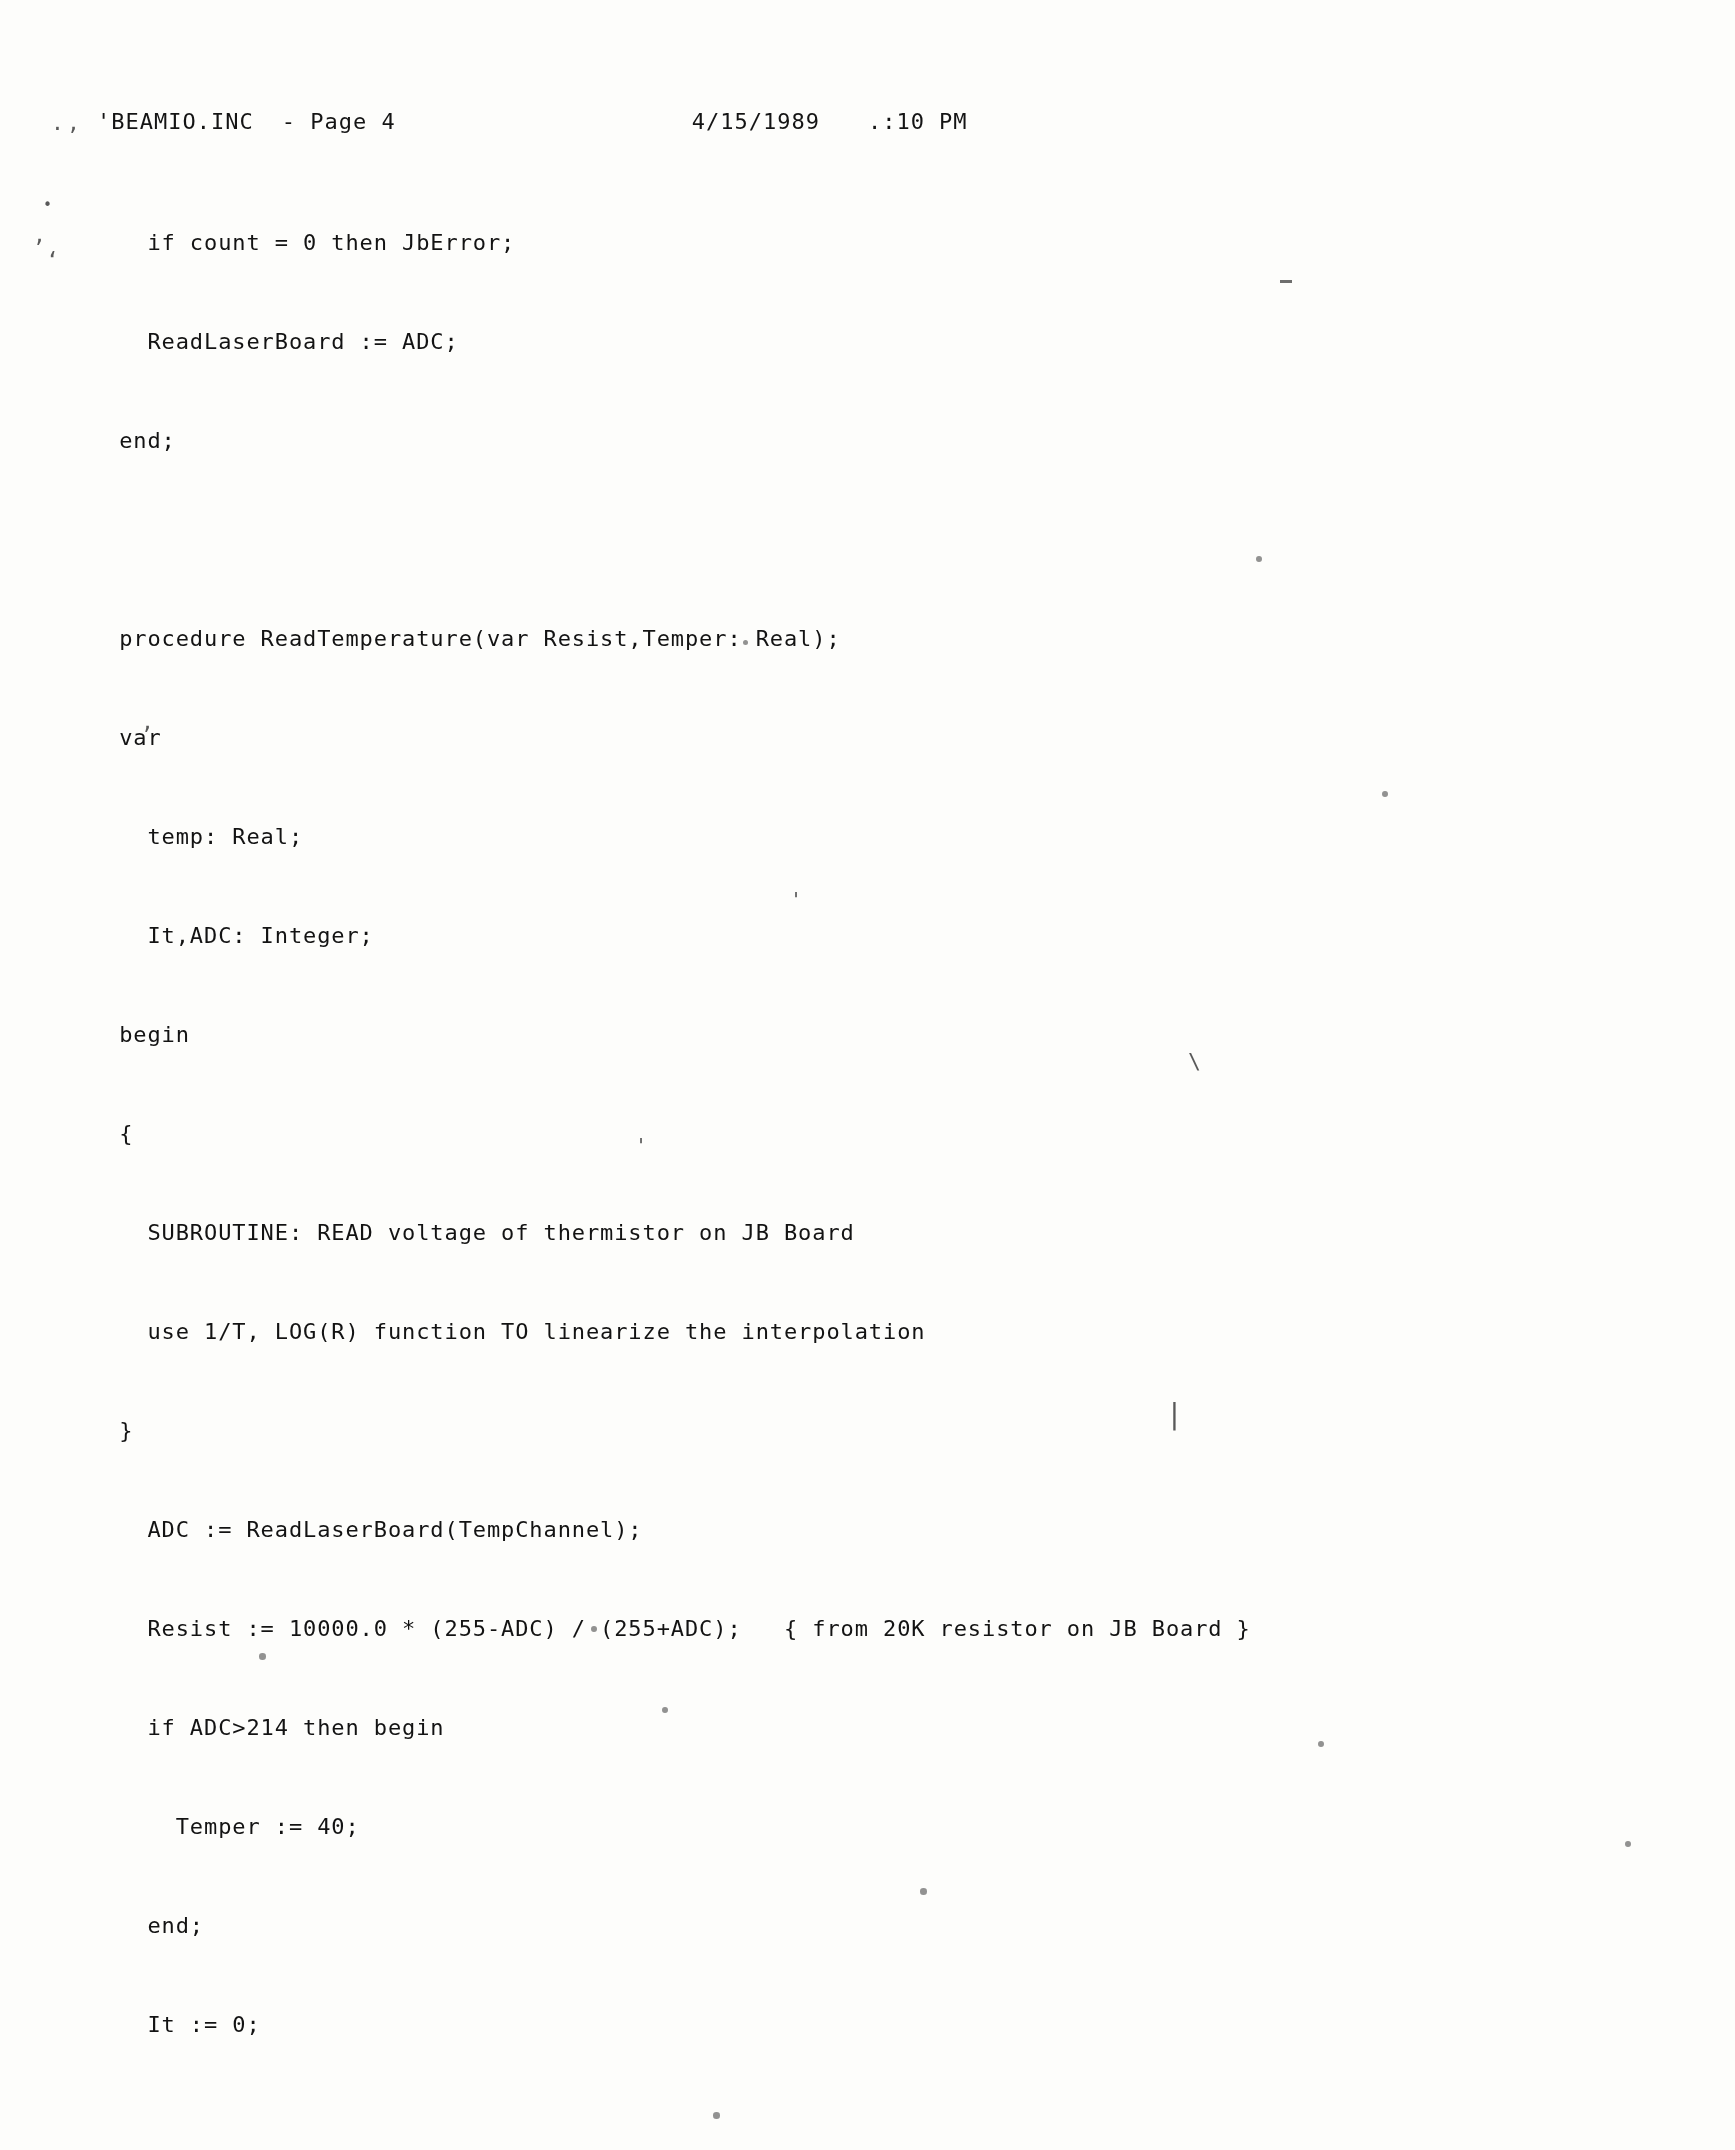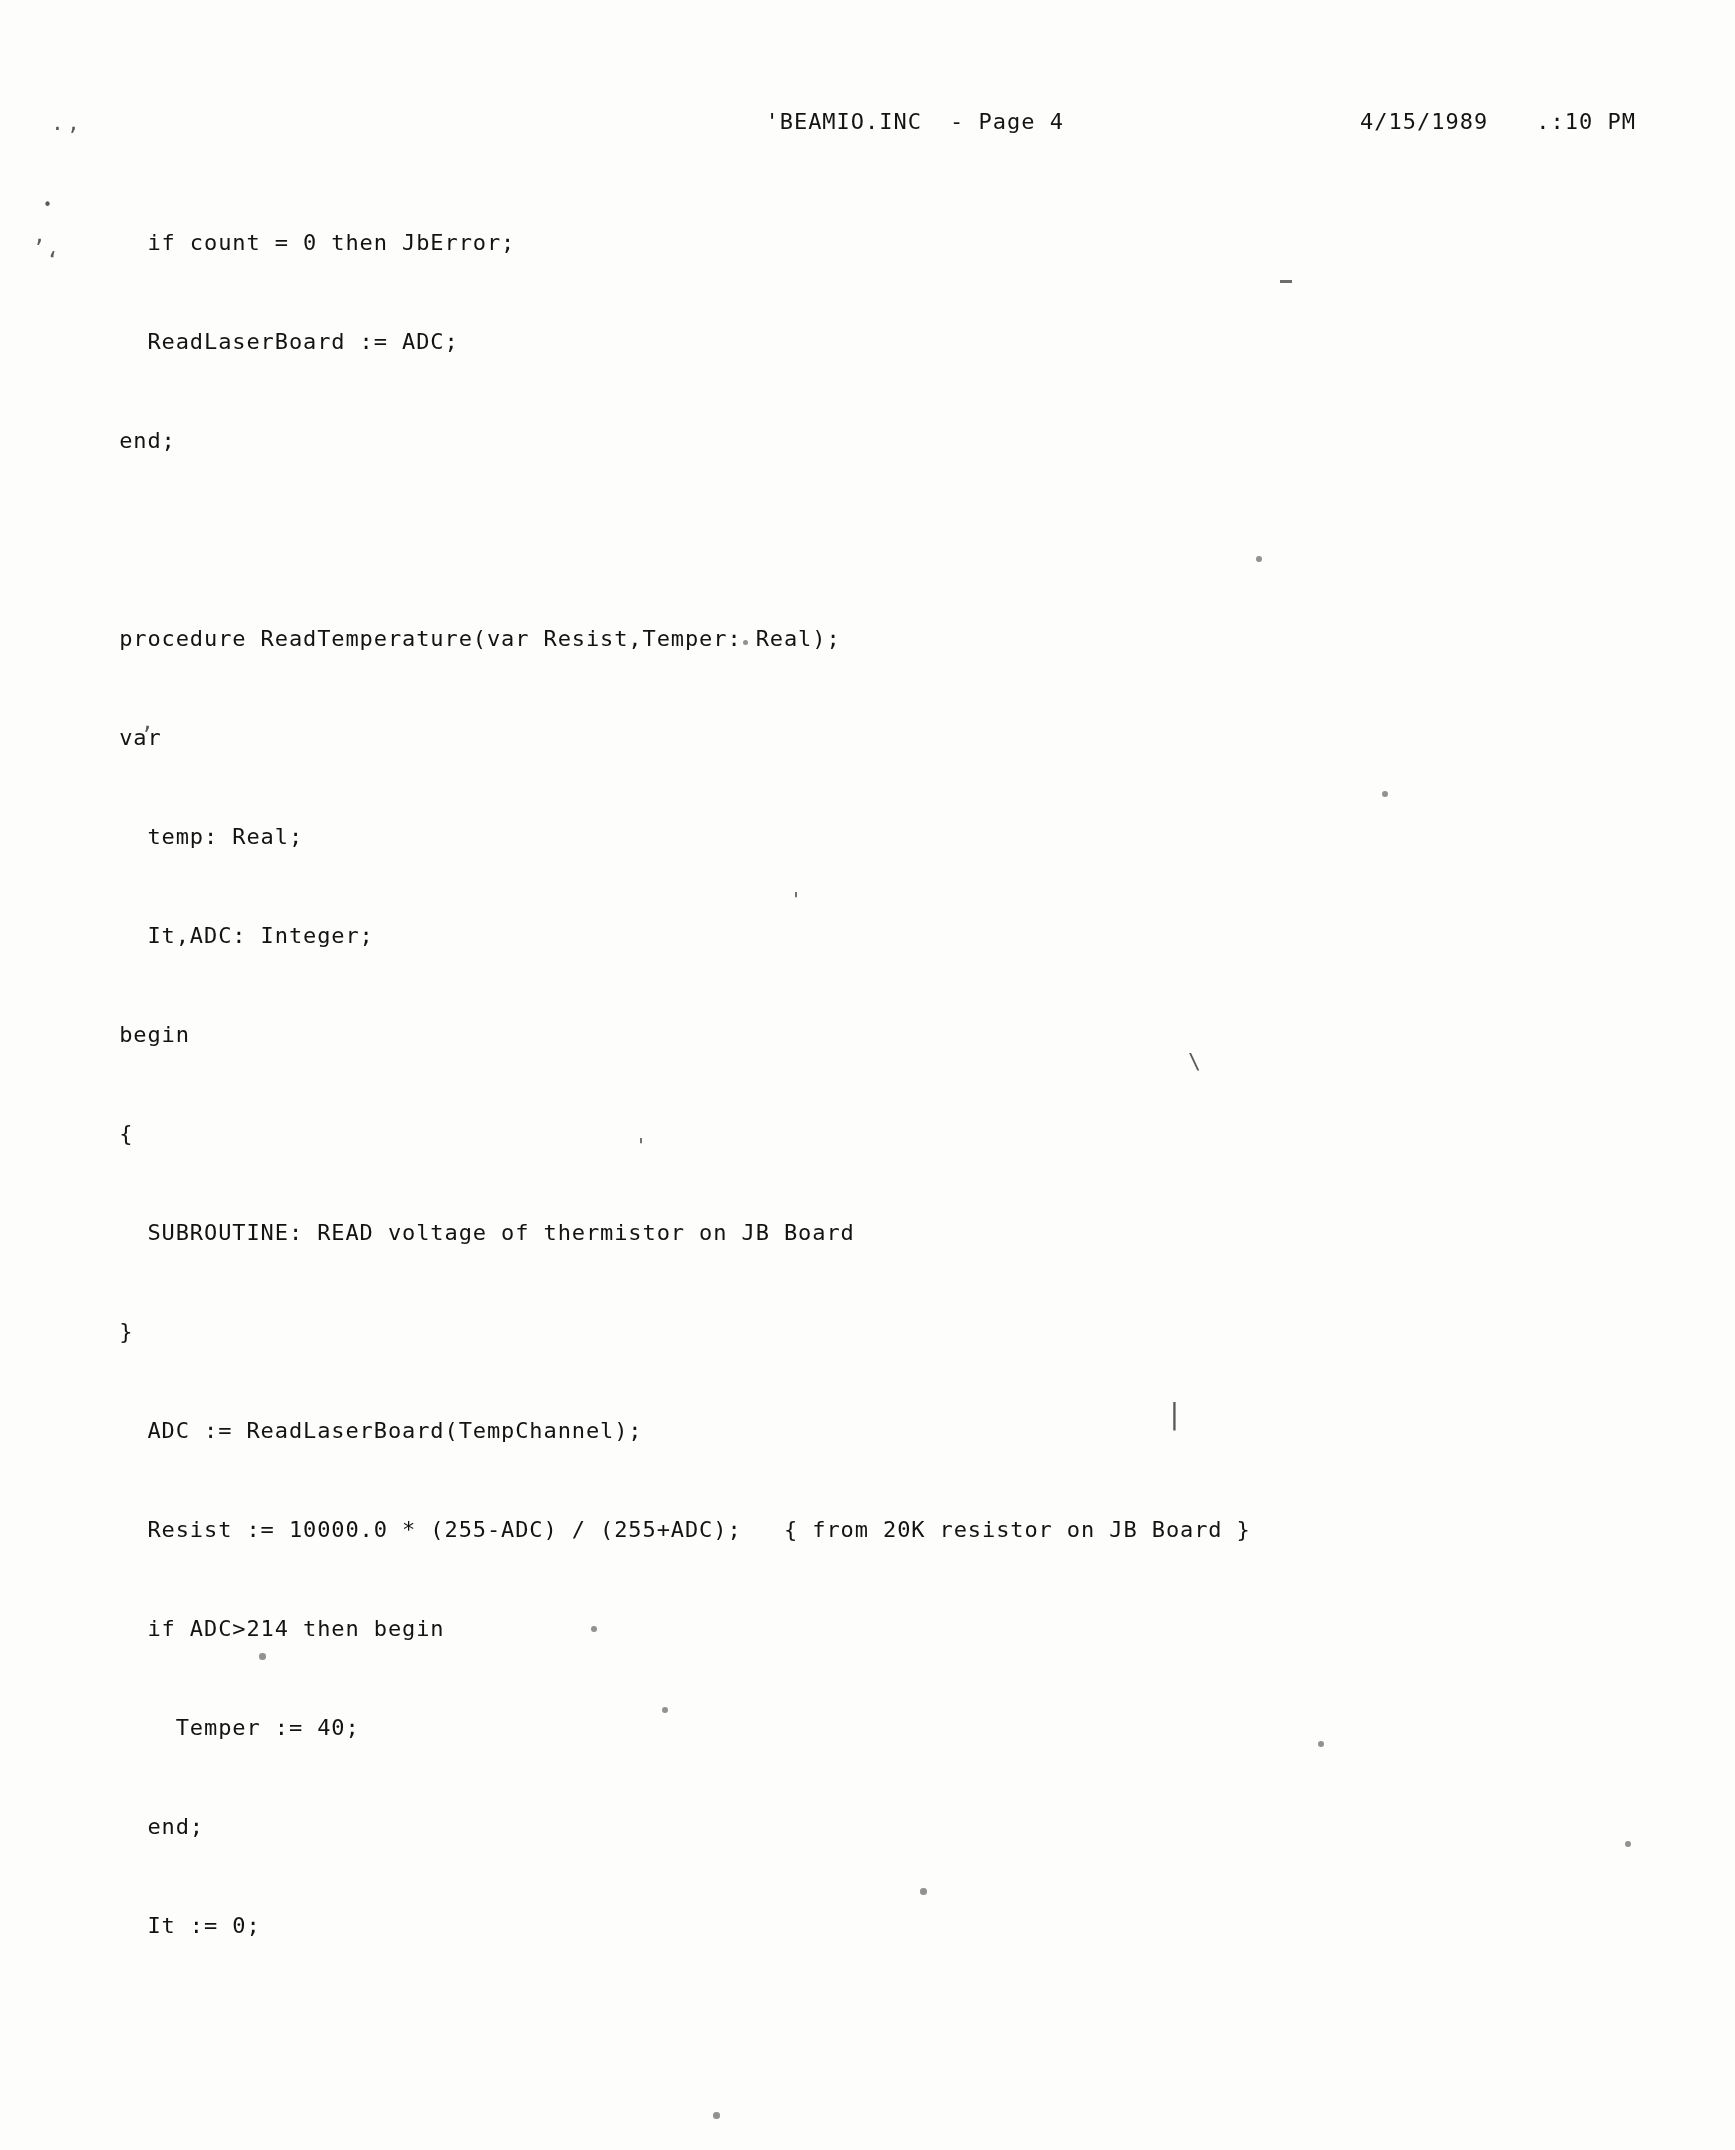--- a/index.html
+++ b/index.html
@@ -23,21 +23,20 @@
   
   .doc-header {
     position: absolute;
     top: 109px;
     left: 97px;
     right: 99px;
     font-size: 22px;
     letter-spacing: 1px;
     white-space: nowrap;
     color: #141414;
-    text-align: right;
   }
   .doc-header .hdr-title {
     display: inline-block;
   }
   .doc-header .hdr-page {
     display: inline-block;
     margin-left: 28px;
   }
   .doc-header .hdr-date {
     display: inline-block;
@@ -95,20 +94,21 @@
     <div class="code-line">   ReadLaserBoard := ADC;</div>
     <div class="code-line"> end;</div>
     <div class="code-line"></div>
     <div class="code-line"> procedure ReadTemperature(var Resist,Temper: Real);</div>
     <div class="code-line"> var</div>
     <div class="code-line">   temp: Real;</div>
     <div class="code-line">   It,ADC: Integer;</div>
     <div class="code-line"> begin</div>
     <div class="code-line"> {</div>
     <div class="code-line">   SUBROUTINE: READ voltage of thermistor on JB Board</div>
+    <div class="code-line">   use 1/T, LOG(R) function TO linearize the interpolation</div>
     <div class="code-line"> }</div>
     <div class="code-line">   ADC := ReadLaserBoard(TempChannel);</div>
     <div class="code-line">   Resist := 10000.0 * (255-ADC) / (255+ADC);   { from 20K resistor on JB Board }</div>
     <div class="code-line">   if ADC&gt;214 then begin</div>
     <div class="code-line">     Temper := 40;</div>
     <div class="code-line">   end;</div>
     <div class="code-line">   It := 0;</div>
     
     
     

